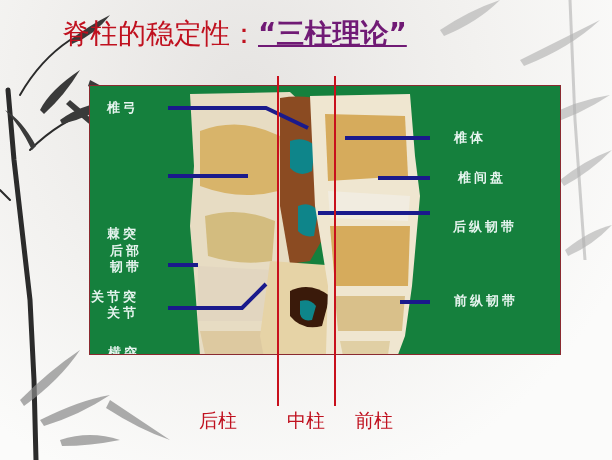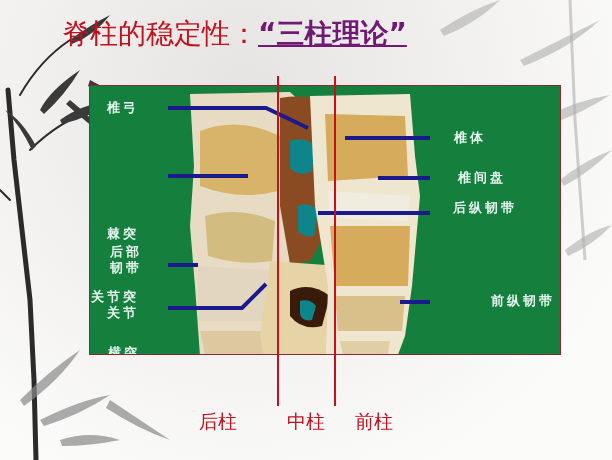--- a/index.html
+++ b/index.html
@@ -7,24 +7,24 @@
     background:radial-gradient(ellipse at 40% 20%, #e6e4e2 0%, #f2f1ef 45%, #fbfbfa 80%);
     font-family:"DejaVu Sans","Liberation Sans",sans-serif;}
   .bamboo{position:absolute;left:0;top:0;width:612px;height:460px;}
   .title{position:absolute;left:62px;top:17px;white-space:nowrap;font-size:28px;line-height:34px;}
   .title .red{color:#c0111f;font-family:"DejaVu Serif","Liberation Serif",serif;margin-top:8px;}
   .title .blue{color:#701a75;font-weight:bold;font-family:"DejaVu Sans",sans-serif;text-decoration:underline;}
   .panel{position:absolute;left:89px;top:85px;width:472px;height:270px;background:#15803d;
     border:1px solid #8a2a30;box-sizing:border-box;overflow:hidden;}
   .specimen{position:absolute;left:0;top:0;width:472px;height:314px;}
   .lbl{position:absolute;color:#e6f4ef;font-size:13px;line-height:16px;letter-spacing:3px;white-space:nowrap;font-weight:bold;}
-  .lbl.c{}
+  .lbl.c{font-family:Liberation Mono, monospace;}
   .pointer{position:absolute;left:0;top:0;width:472px;height:314px;pointer-events:none;}
   .col-line{position:absolute;top:76px;width:2px;height:330px;background:#c8101c;}
-  .col-label{position:absolute;top:410px;color:#c0111f;font-size:19px;line-height:24px;font-family:Liberation Serif, serif;}
+  .col-label{position:absolute;top:410px;color:#c0111f;font-size:19px;line-height:24px;font-family:Liberation Mono, monospace;}
 </style>
 </head>
 <body>
 
 <svg class="bamboo" viewBox="0 0 612 460">
   <g stroke="#2b2b2b" fill="none" stroke-linecap="round">
     <path d="M8 90 L14 160 L22 230 L30 300 L34 380 L36 460" stroke-width="5"></path>
     <path d="M30 150 Q60 120 95 110" stroke-width="2"></path>
     <path d="M20 95 Q40 60 70 40" stroke-width="2"></path>
     <path d="M0 190 L10 200" stroke-width="2"></path>
@@ -101,22 +101,22 @@
   <div class="lbl" style="left:17px;top:14px;">椎弓</div>
   <div class="lbl" style="left:17px;top:96px;margin-top:44px;">棘突</div>
   <div class="lbl c" style="left:20px;top:158px;">后部</div>
   <div class="lbl c" style="left:20px;top:174px;">韧带</div>
   <div class="lbl" style="left:1px;top:203px;">关节突</div>
   <div class="lbl" style="left:17px;top:219px;">关节</div>
   <div class="lbl" style="left:18px;top:259px;">横突</div>
 
   <div class="lbl" style="left:364px;top:44px;">椎体</div>
   <div class="lbl" style="left:368px;top:84px;">椎间盘</div>
-  <div class="lbl" style="left:363px;top:114px;">后纵韧带</div>
-  <div class="lbl" style="left:364px;top:207px;margin-left:37px;">前纵韧带</div>
+  <div class="lbl" style="left:363px;top:133px;">后纵韧带</div>
+  <div class="lbl" style="left:364px;top:207px;">前纵韧带</div>
 </div>
 
 <div class="col-line" style="left:277px;"></div>
 <div class="col-line" style="left:334px;"></div>
 
 <div class="col-label" style="left:199px;">后柱</div>
 <div class="col-label" style="left:287px;text-align:center;">中柱</div>
 <div class="col-label" style="left:355px;">前柱</div>
 
 </body></html>

